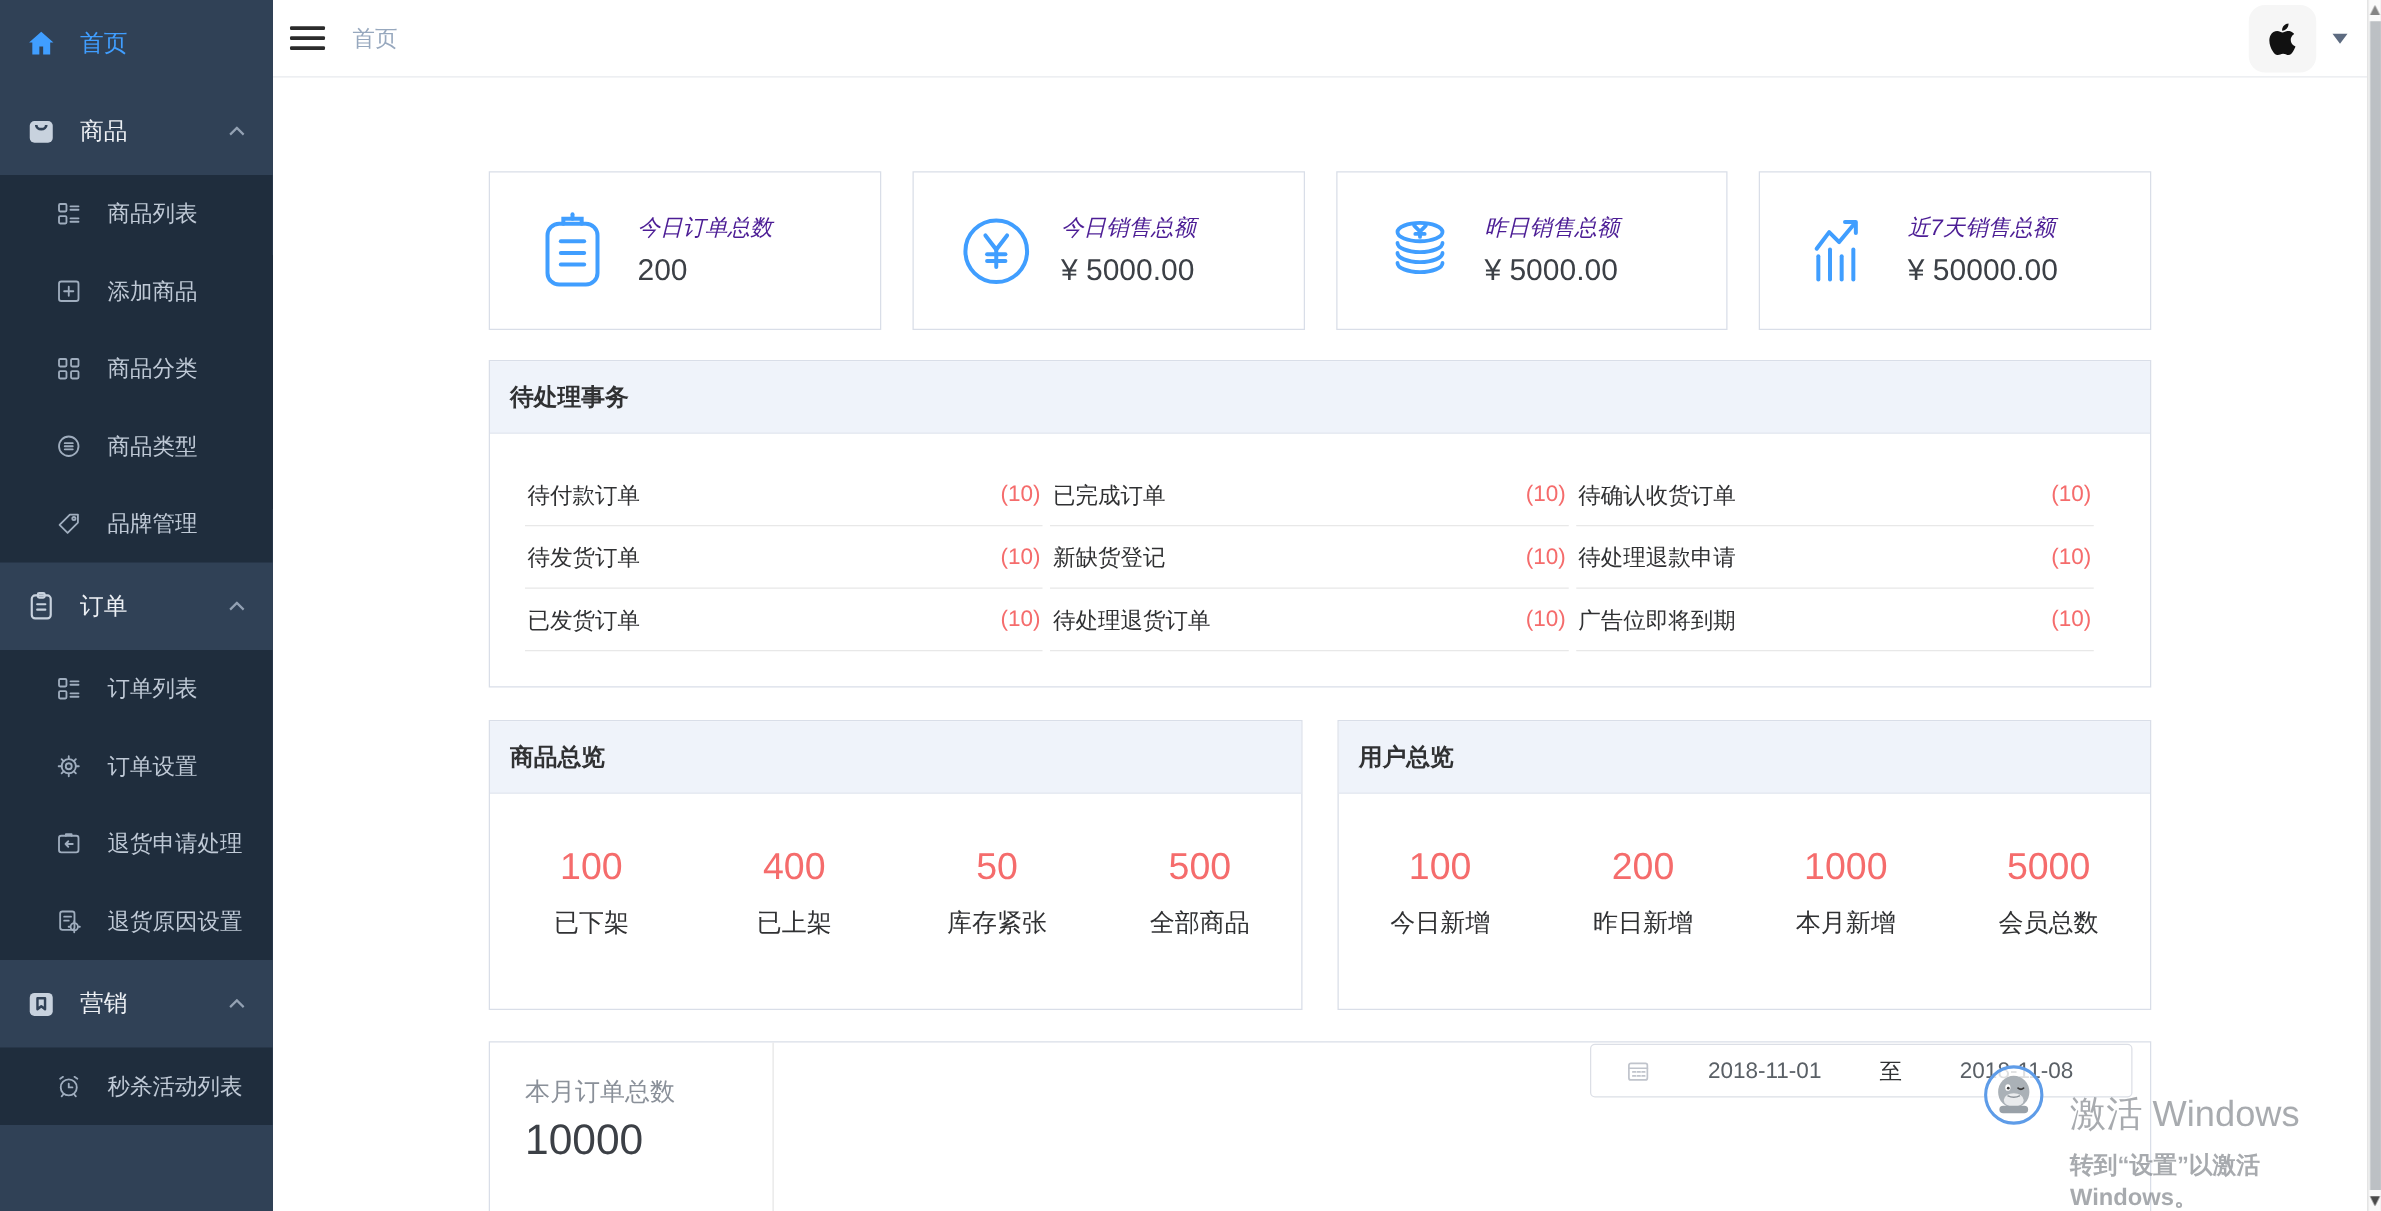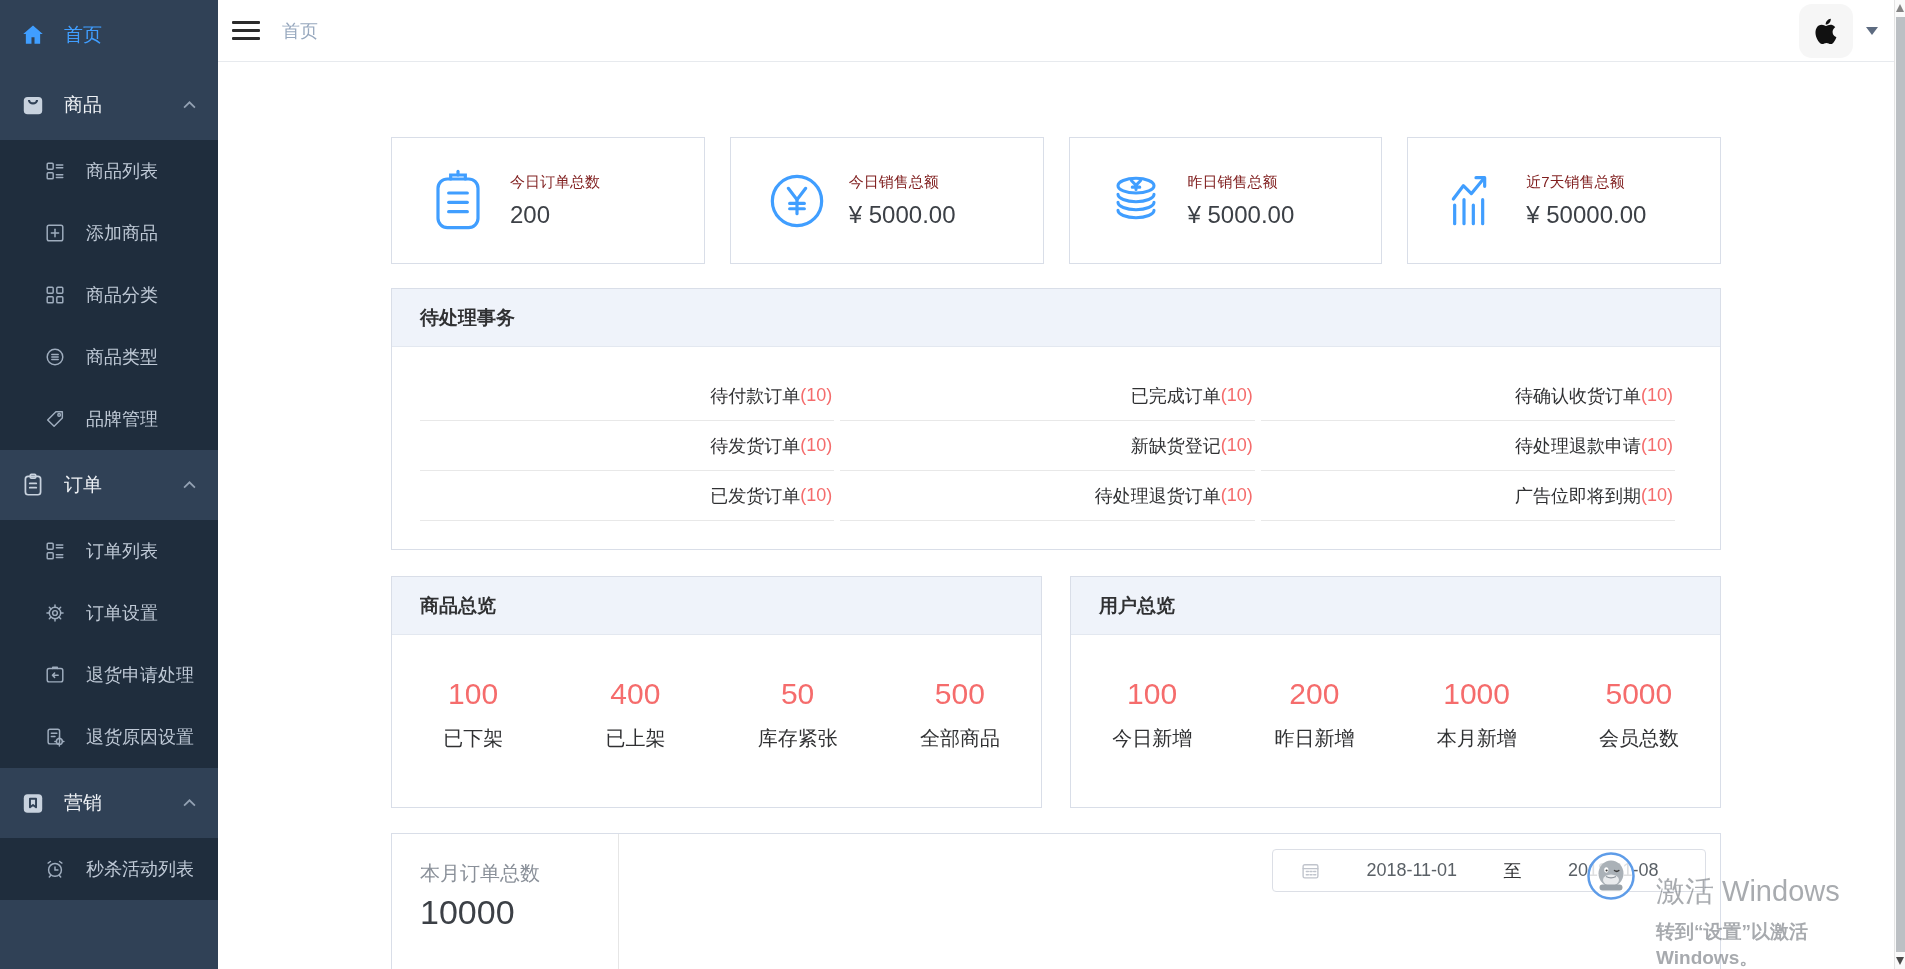--- a/index.html
+++ b/index.html
@@ -27,42 +27,42 @@
   .crumb { margin-left:22px; font-size:18px; color:#97a8be; cursor:pointer; }
   .avatar-wrap { position:absolute; right:27px; top:4px; display:flex; align-items:center; }
   .avatar { width:54px; height:54px; border-radius:13px; background:#f6f6f6; display:flex; align-items:center; justify-content:center; cursor:pointer; }
   .caret { margin-left:13px; width:0; height:0; border-left:6px solid transparent; border-right:6px solid transparent; border-top:8px solid #5d6b80; cursor:pointer; }
 
   
   .content { padding:75px 184px 0 173px; }
   .cards { display:grid; grid-template-columns:repeat(4,1fr); gap:25px; }
   .card { height:127px; border:1px solid #d9dee8; background:#fff; display:flex; align-items:center; padding-left:34px; }
   .card .cicon { width:64px; height:64px; margin-right:20px; color:#409eff; flex:none; }
-  .card .clabel { font-size:15px; color:#7f1d1d; margin-bottom:9px; }
+  .card .clabel { font-size:18px; color:#4c1d95; margin-bottom:9px;font-style:italic; }
   .card .cvalue { font-size:24px; color:#3c4046; }
 
   .panel { border:1px solid #d9dee8; background:#fff; margin-top:24px; }
-  .phead { height:58px; background:#eff3fa; border-bottom:1px solid #e3e8f0; display:flex; align-items:center; padding-left:28px; font-size:19px; font-weight:bold; color:#303133; }
+  .phead { height:58px; background:#eff3fa; border-bottom:1px solid #e3e8f0; display:flex; align-items:center; padding-left:16px; font-size:19px; font-weight:bold; color:#303133; }
 
   .todo-grid { display:grid; grid-template-columns:repeat(3,1fr); column-gap:6px; padding:24px 45px 28px 28px; }
-  .todo-item { height:50px; display:flex; align-items:center; justify-content:flex-end; border-bottom:1px solid #e8e8e8; font-size:18px; color:#303133; padding:0 2px; cursor:pointer; }
+  .todo-item { height:50px; display:flex; align-items:center; justify-content:space-between; border-bottom:1px solid #e8e8e8; font-size:18px; color:#303133; padding:0 2px; cursor:pointer; }
   .todo-count { color:#f56c6c; }
 
   .ov-row { display:grid; grid-template-columns:1fr 1fr; gap:28px; margin-top:26px; }
   .panel.ov { margin-top:0; height:232px; }
   .ov-body { display:grid; grid-template-columns:repeat(4,1fr); padding-top:42px; text-align:center; }
   .ov-num { font-size:30px; color:#f56c6c; }
   .ov-lbl { font-size:20px; color:#303133; margin-top:14px; }
 
   .panel.orders { margin-top:25px; height:400px; position:relative; }
   .orders-body { position:relative; height:341px; }
   .metric-cell { position:absolute; left:0; top:0; width:227px; height:100%; border-right:1px solid #e6e6e6; padding:26px 0 0 28px; }
   .metric-label { font-size:20px; color:#8a9099; }
   .metric-value { font-size:34px; color:#3c4046; margin-top:6px; }
-  .date-picker { position:absolute; top:15px; right:14px; width:434px; height:43px; border:1px solid #dcdfe6; border-radius:4px; background:#fff; display:flex; align-items:center; cursor:pointer; }
+  .date-picker { position:absolute; top:1px; right:14px; width:434px; height:43px; border:1px solid #dcdfe6; border-radius:4px; background:#fff; display:flex; align-items:center; cursor:pointer; }
   .dp-icon { margin-left:28px; width:19px; height:19px; color:#c0c4cc; flex:none; }
   .dp-date { flex:1; text-align:center; font-size:18px; color:#5a6066; }
   .dp-sep { font-size:18px; color:#303133; }
 
   
   .qq { position:fixed; left:1586px; top:851px; width:50px; height:50px; z-index:60; cursor:pointer; }
   .wm { position:fixed; left:1632px; top:872px; z-index:55; pointer-events:none;margin-left:24px; }
   .wm1 { font-size:29px; color:rgba(115,120,126,0.62); }
   .wm2 { font-size:19px; color:rgba(125,129,135,0.68); margin-top:7px;font-weight:bold; }
 

